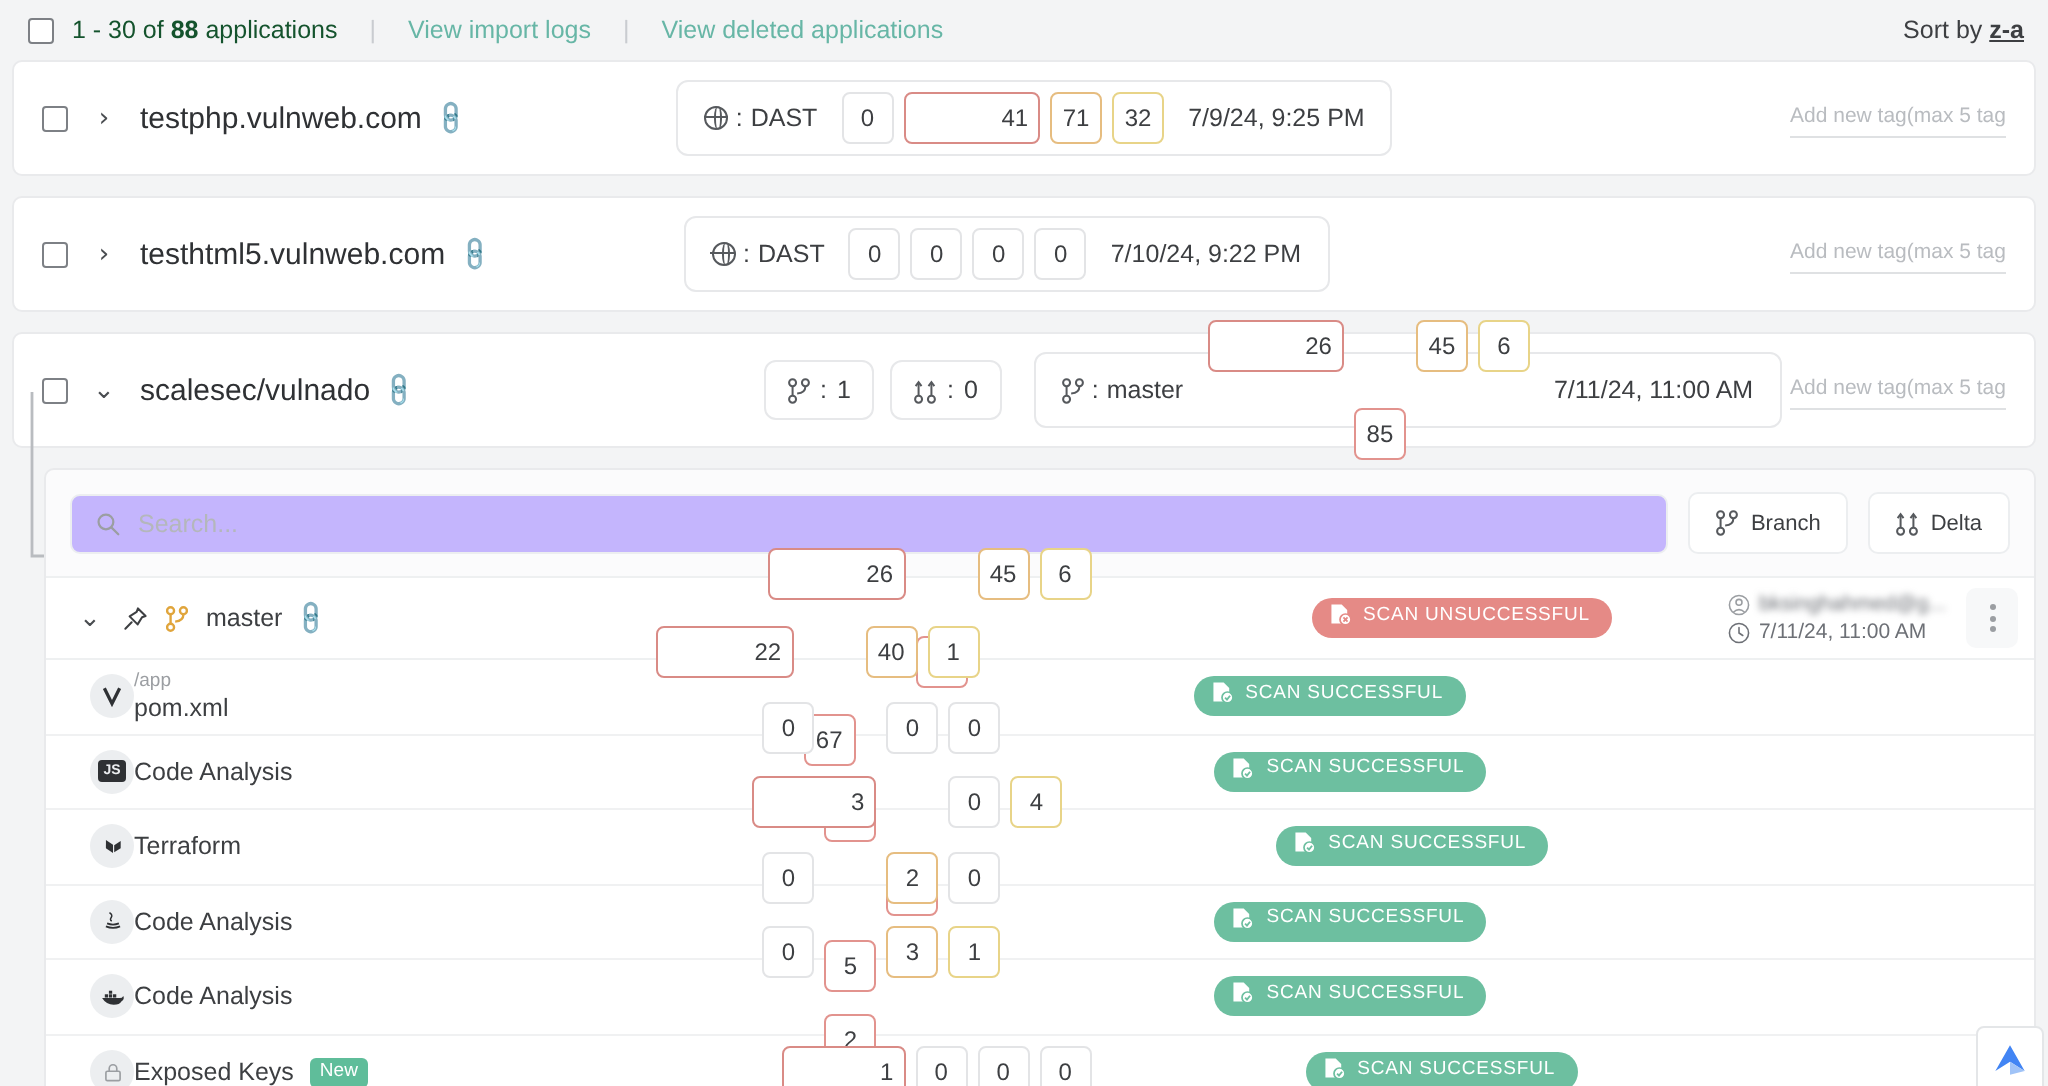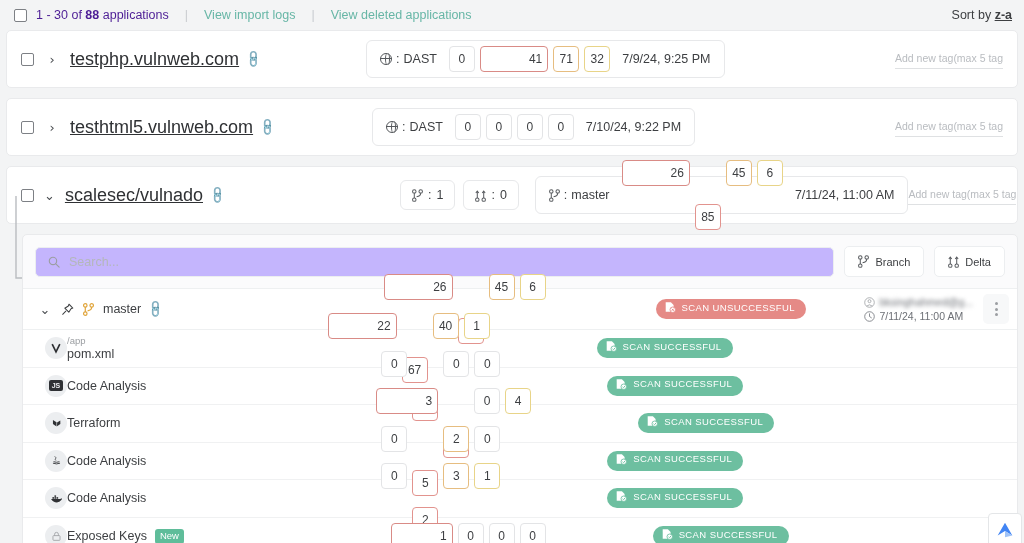--- a/index.html
+++ b/index.html
@@ -22,21 +22,21 @@
   }
   .topbar-left { display: flex; align-items: center; gap: 9px; }
   .cb {
     width: 13px; height: 13px;
     border: 1.4px solid #7d8085;
     border-radius: 2px;
     background: #fff;
     flex: none;
     cursor: pointer;
   }
-  .count-text { color: #4c1d95; font-size: 12.5px; white-space: nowrap; }
+  .count-text { color: #14532d; font-size: 12.5px; white-space: nowrap; }
   .count-text b { font-weight: 700; }
   .divider-pipe { color: #c9ccd0; margin: 0 7px; }
   .link-teal {
     color: #67b6a6; text-decoration: none; font-size: 12.5px;
     cursor: pointer; white-space: nowrap;
   }
   .topbar-right { margin-left: auto; font-size: 12.5px; color: #3d3f42; white-space: nowrap;}
   .sort-val { color: #3d3f42; text-decoration: underline; font-weight: 700; cursor: pointer; }
 
   
@@ -54,23 +54,22 @@
     gap: 0;
   }
   .chev {
     width: 16px; text-align: center;
     color: #4a4d51; font-size: 13px; margin-left: 10px;
     cursor: pointer; user-select: none;
     font-family: "DejaVu Sans", sans-serif;
   }
   .app-name {
     margin-left: 10px;
-    font-size: 18px;
+    font-size: 15px;
     color: #2f3134;
-    text-decoration: underline;
     cursor: pointer;
     white-space: nowrap;
   }
   .link-ico {
     margin-left: 7px; color: #6d7076; font-size: 12px;
     display: inline-block; transform: rotate(-45deg);
   }
 
   
   .pill-group {

